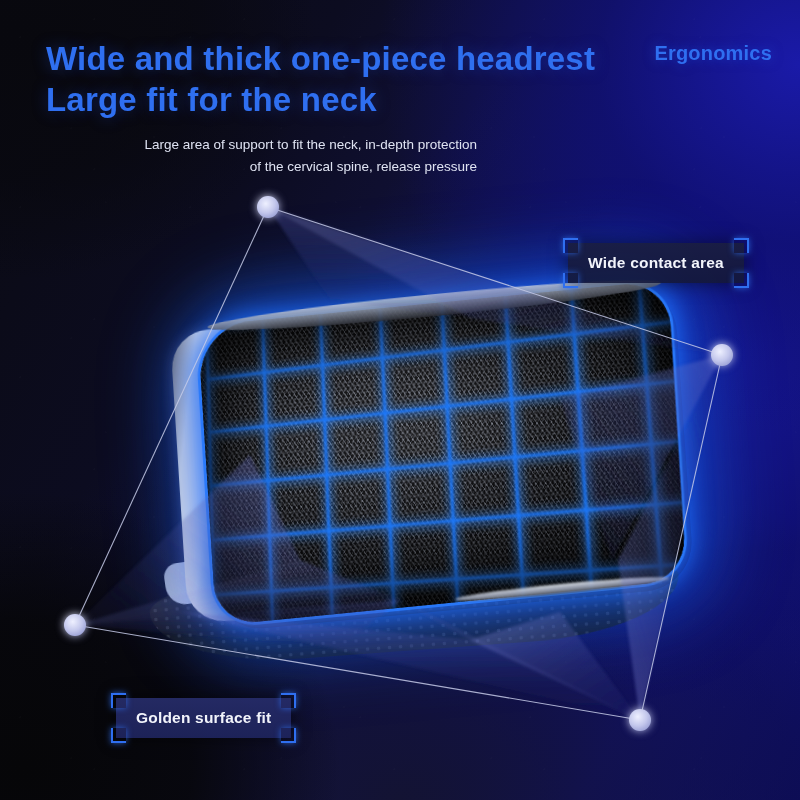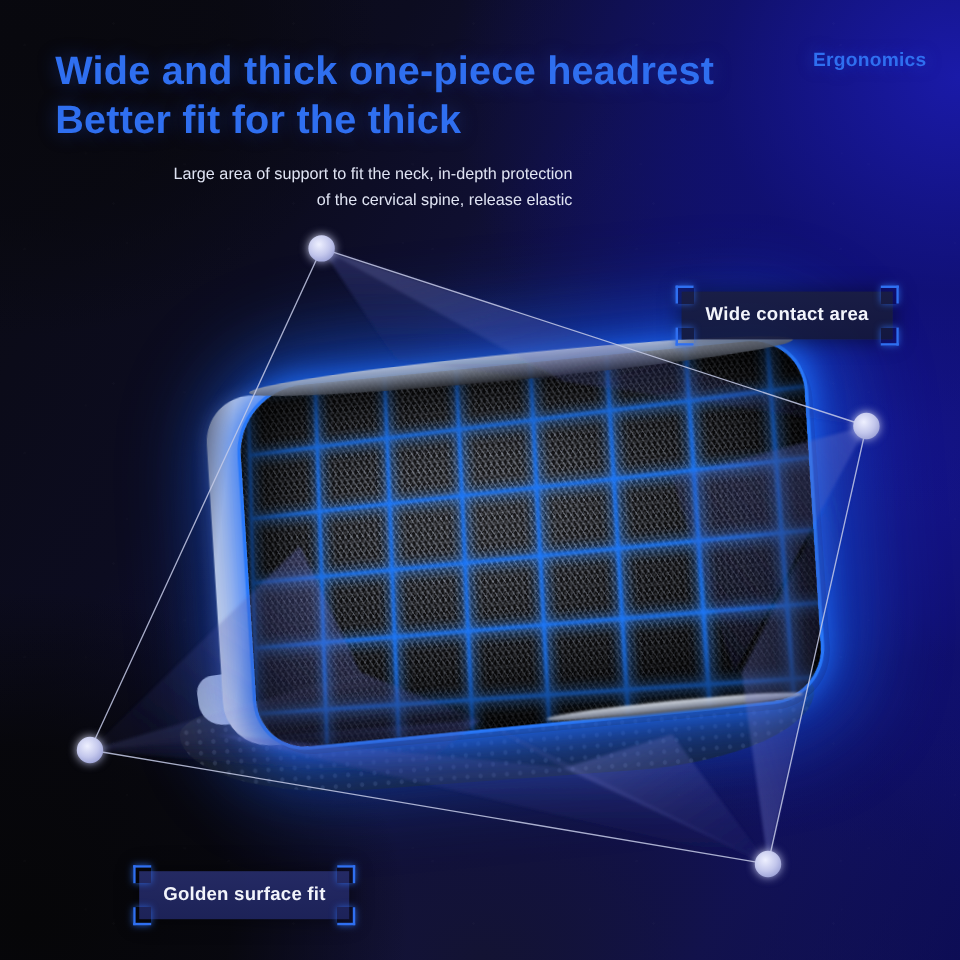--- a/index.html
+++ b/index.html
@@ -75,21 +75,21 @@
     color: #dfe3f2;
     font-weight: 400;
     text-align: right;
   }
   .subcopy span { display: block; }
 
   .eyebrow {
     position: absolute;
     right: 28px;
     top: 42px;
-    font-size: 16px;
+    font-size: 20px;
     font-weight: 700;
     color: #2f6ff0;
     letter-spacing: .2px;
     text-shadow: 0 0 12px rgba(40,90,240,.5);
   }
 
   
   .overlay {
     position: absolute;
     inset: 0;
@@ -254,21 +254,20 @@
     background: linear-gradient(180deg, rgba(26,30,64,.92) 0%, rgba(20,24,58,.92) 100%);
     color: #f2f4fb;
     font-size: 15.5px;
     font-weight: 700;
     letter-spacing: .2px;
     white-space: nowrap;
     box-shadow: 0 0 18px rgba(0,0,0,.5);
   }
   .callout.tinted {
     background: linear-gradient(180deg, rgba(38,44,104,.95) 0%, rgba(30,36,92,.95) 100%);
-    margin-top: 28px;
   }
   .corner {
     position: absolute;
     width: 13px;
     height: 13px;
     border: 2.5px solid #2f6ff0;
     box-shadow: 0 0 6px rgba(47,111,240,.8);
   }
   .corner.tl { left: -5px;  top: -5px;    border-right: none;  border-bottom: none; }
   .corner.tr { right: -5px; top: -5px;    border-left: none;   border-bottom: none; }
@@ -366,26 +365,26 @@
     <g filter="url(#nodeGlow)">
       <circle cx="268" cy="207" r="11" fill="url(#nodeGrad)"></circle>
       <circle cx="722" cy="355" r="11" fill="url(#nodeGrad)"></circle>
       <circle cx="75" cy="625" r="11" fill="url(#nodeGrad)"></circle>
       <circle cx="640" cy="720" r="11" fill="url(#nodeGrad)"></circle>
     </g>
   </svg>
 
   <div class="headline">
     <span class="l1">Wide and thick one-piece headrest</span>
-    <span class="l2">Better fit for the thick</span>
+    <span class="l2">Large fit for the neck</span>
   </div>
 
   <div class="subcopy">
     <span>Large area of support to fit the neck, in-depth protection</span>
-    <span>of the cervical spine, release elastic</span>
+    <span>of the cervical spine, release pressure</span>
   </div>
 
   <div class="eyebrow">Ergonomics</div>
 
   <div class="callout" id="co-wide">
     <span class="corner tl"></span>
     <span class="corner tr"></span>
     <span class="corner bl"></span>
     <span class="corner br"></span>
     <span>Wide contact area</span>

